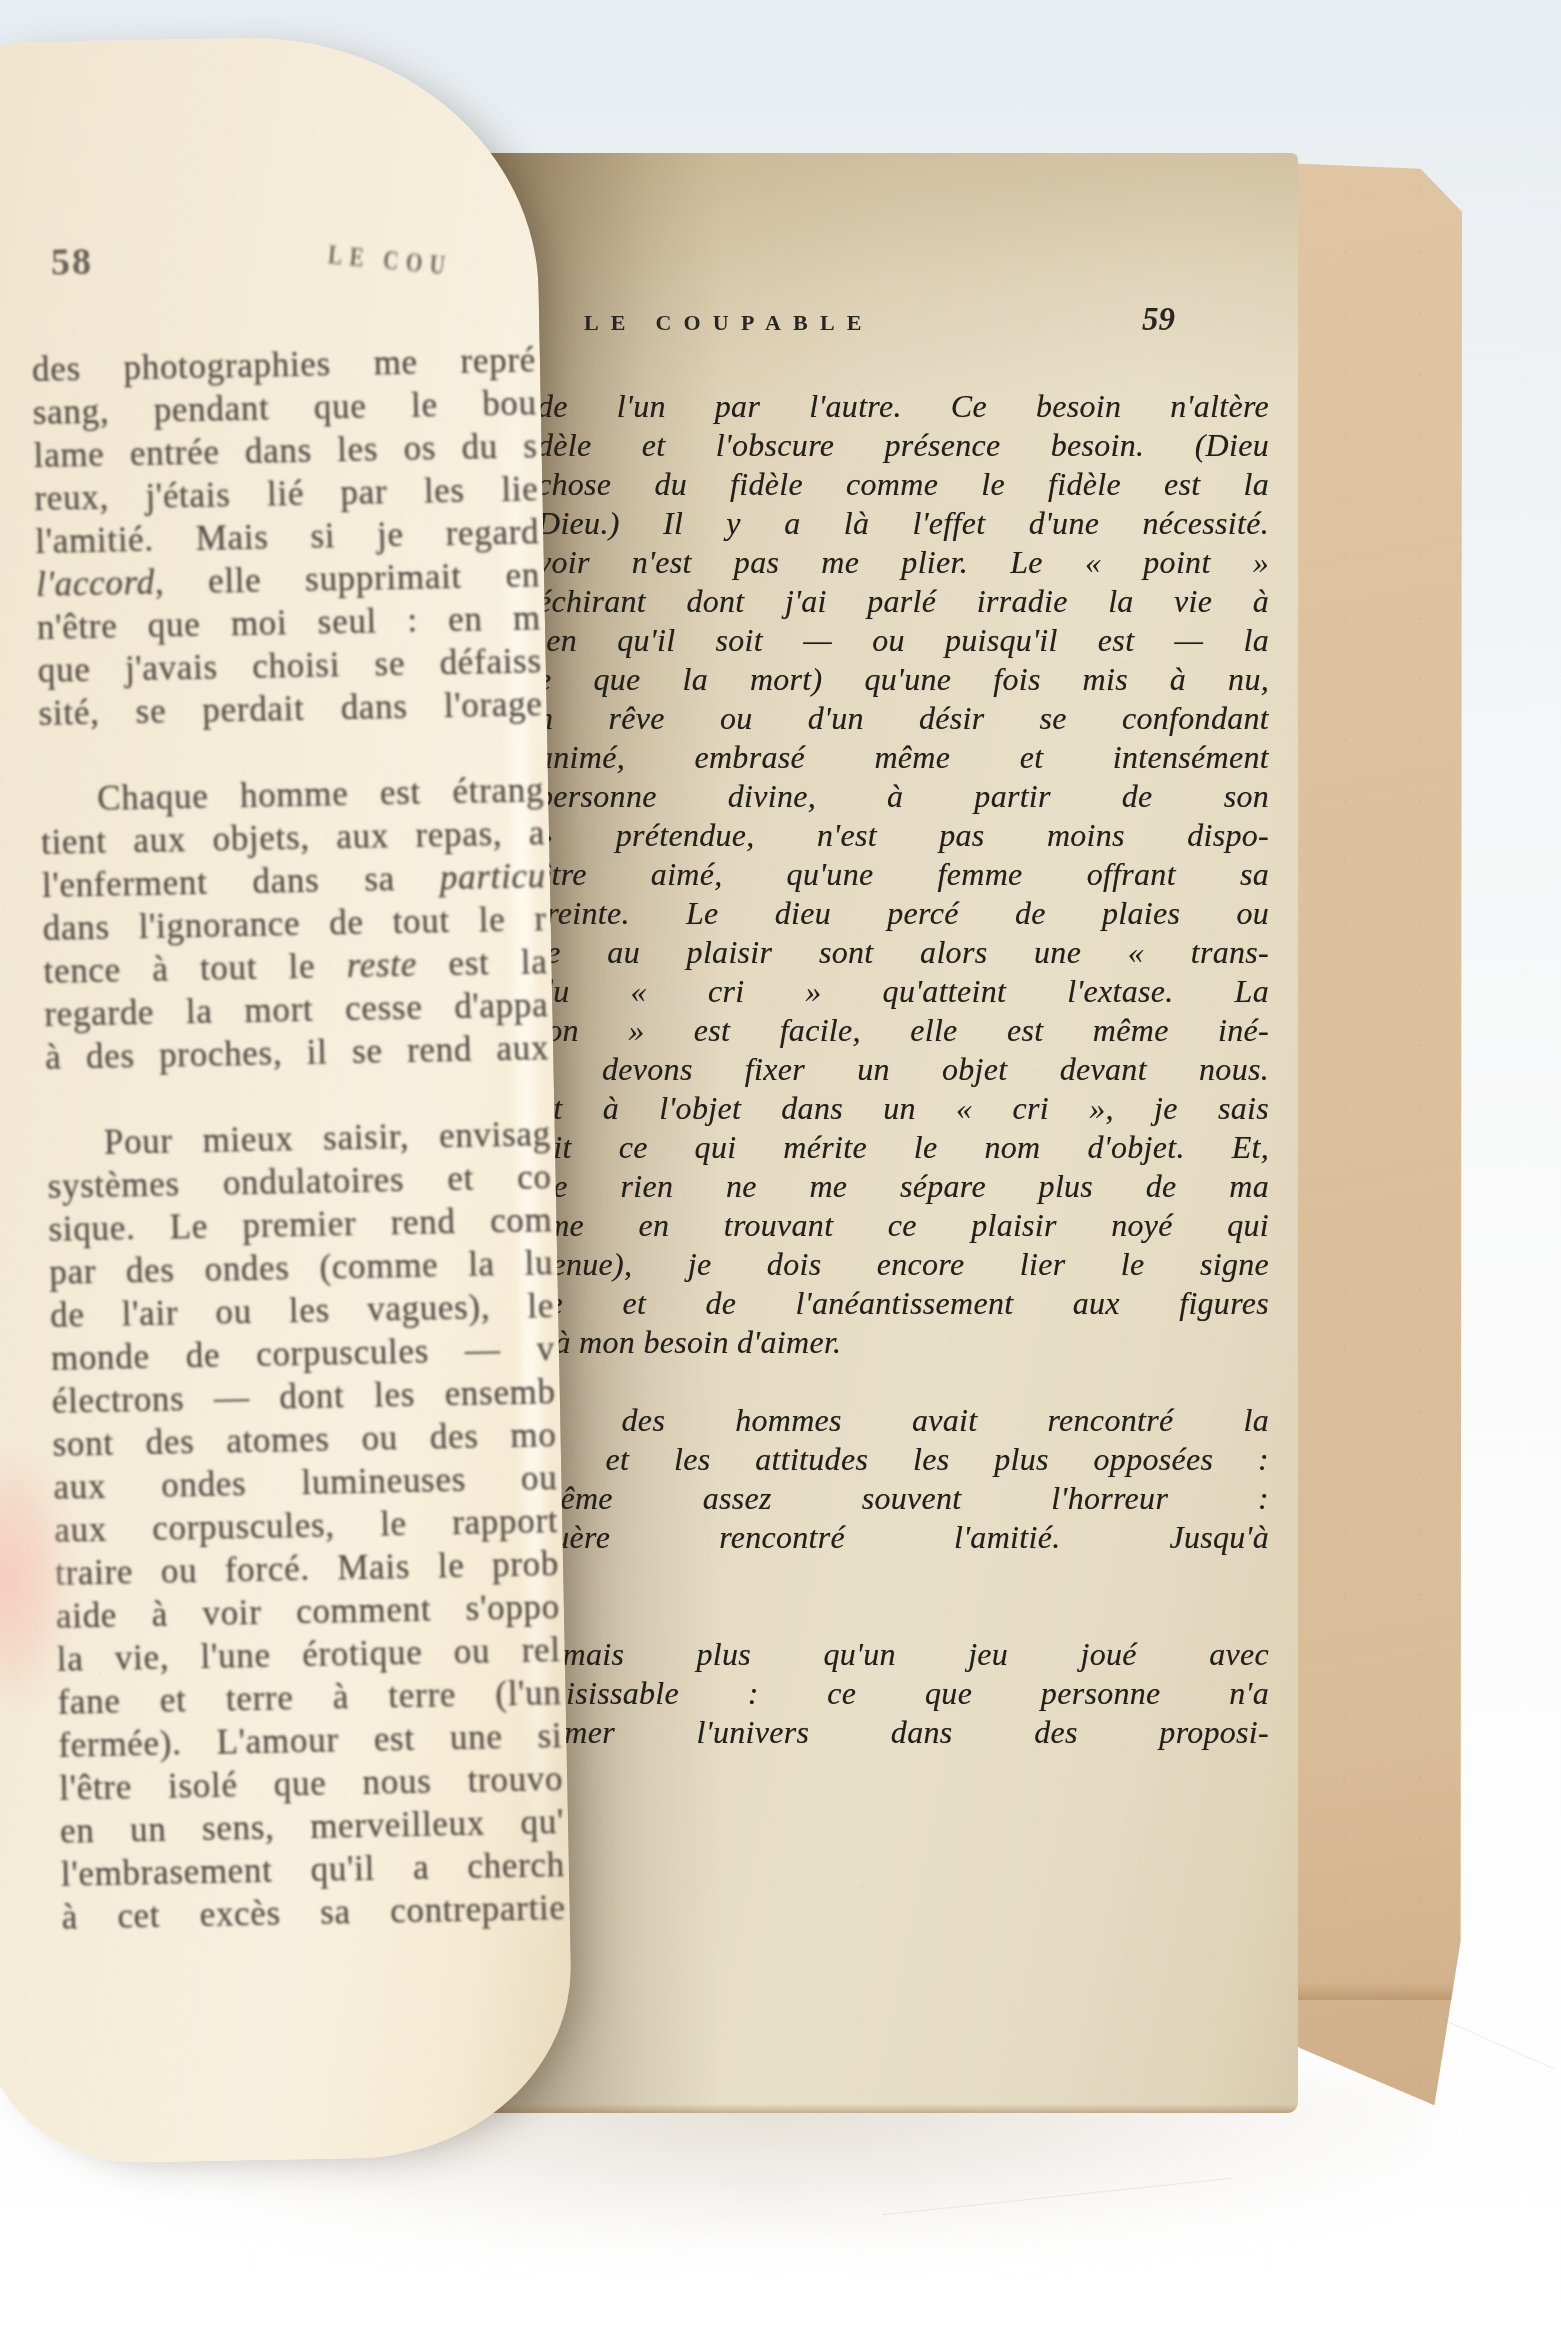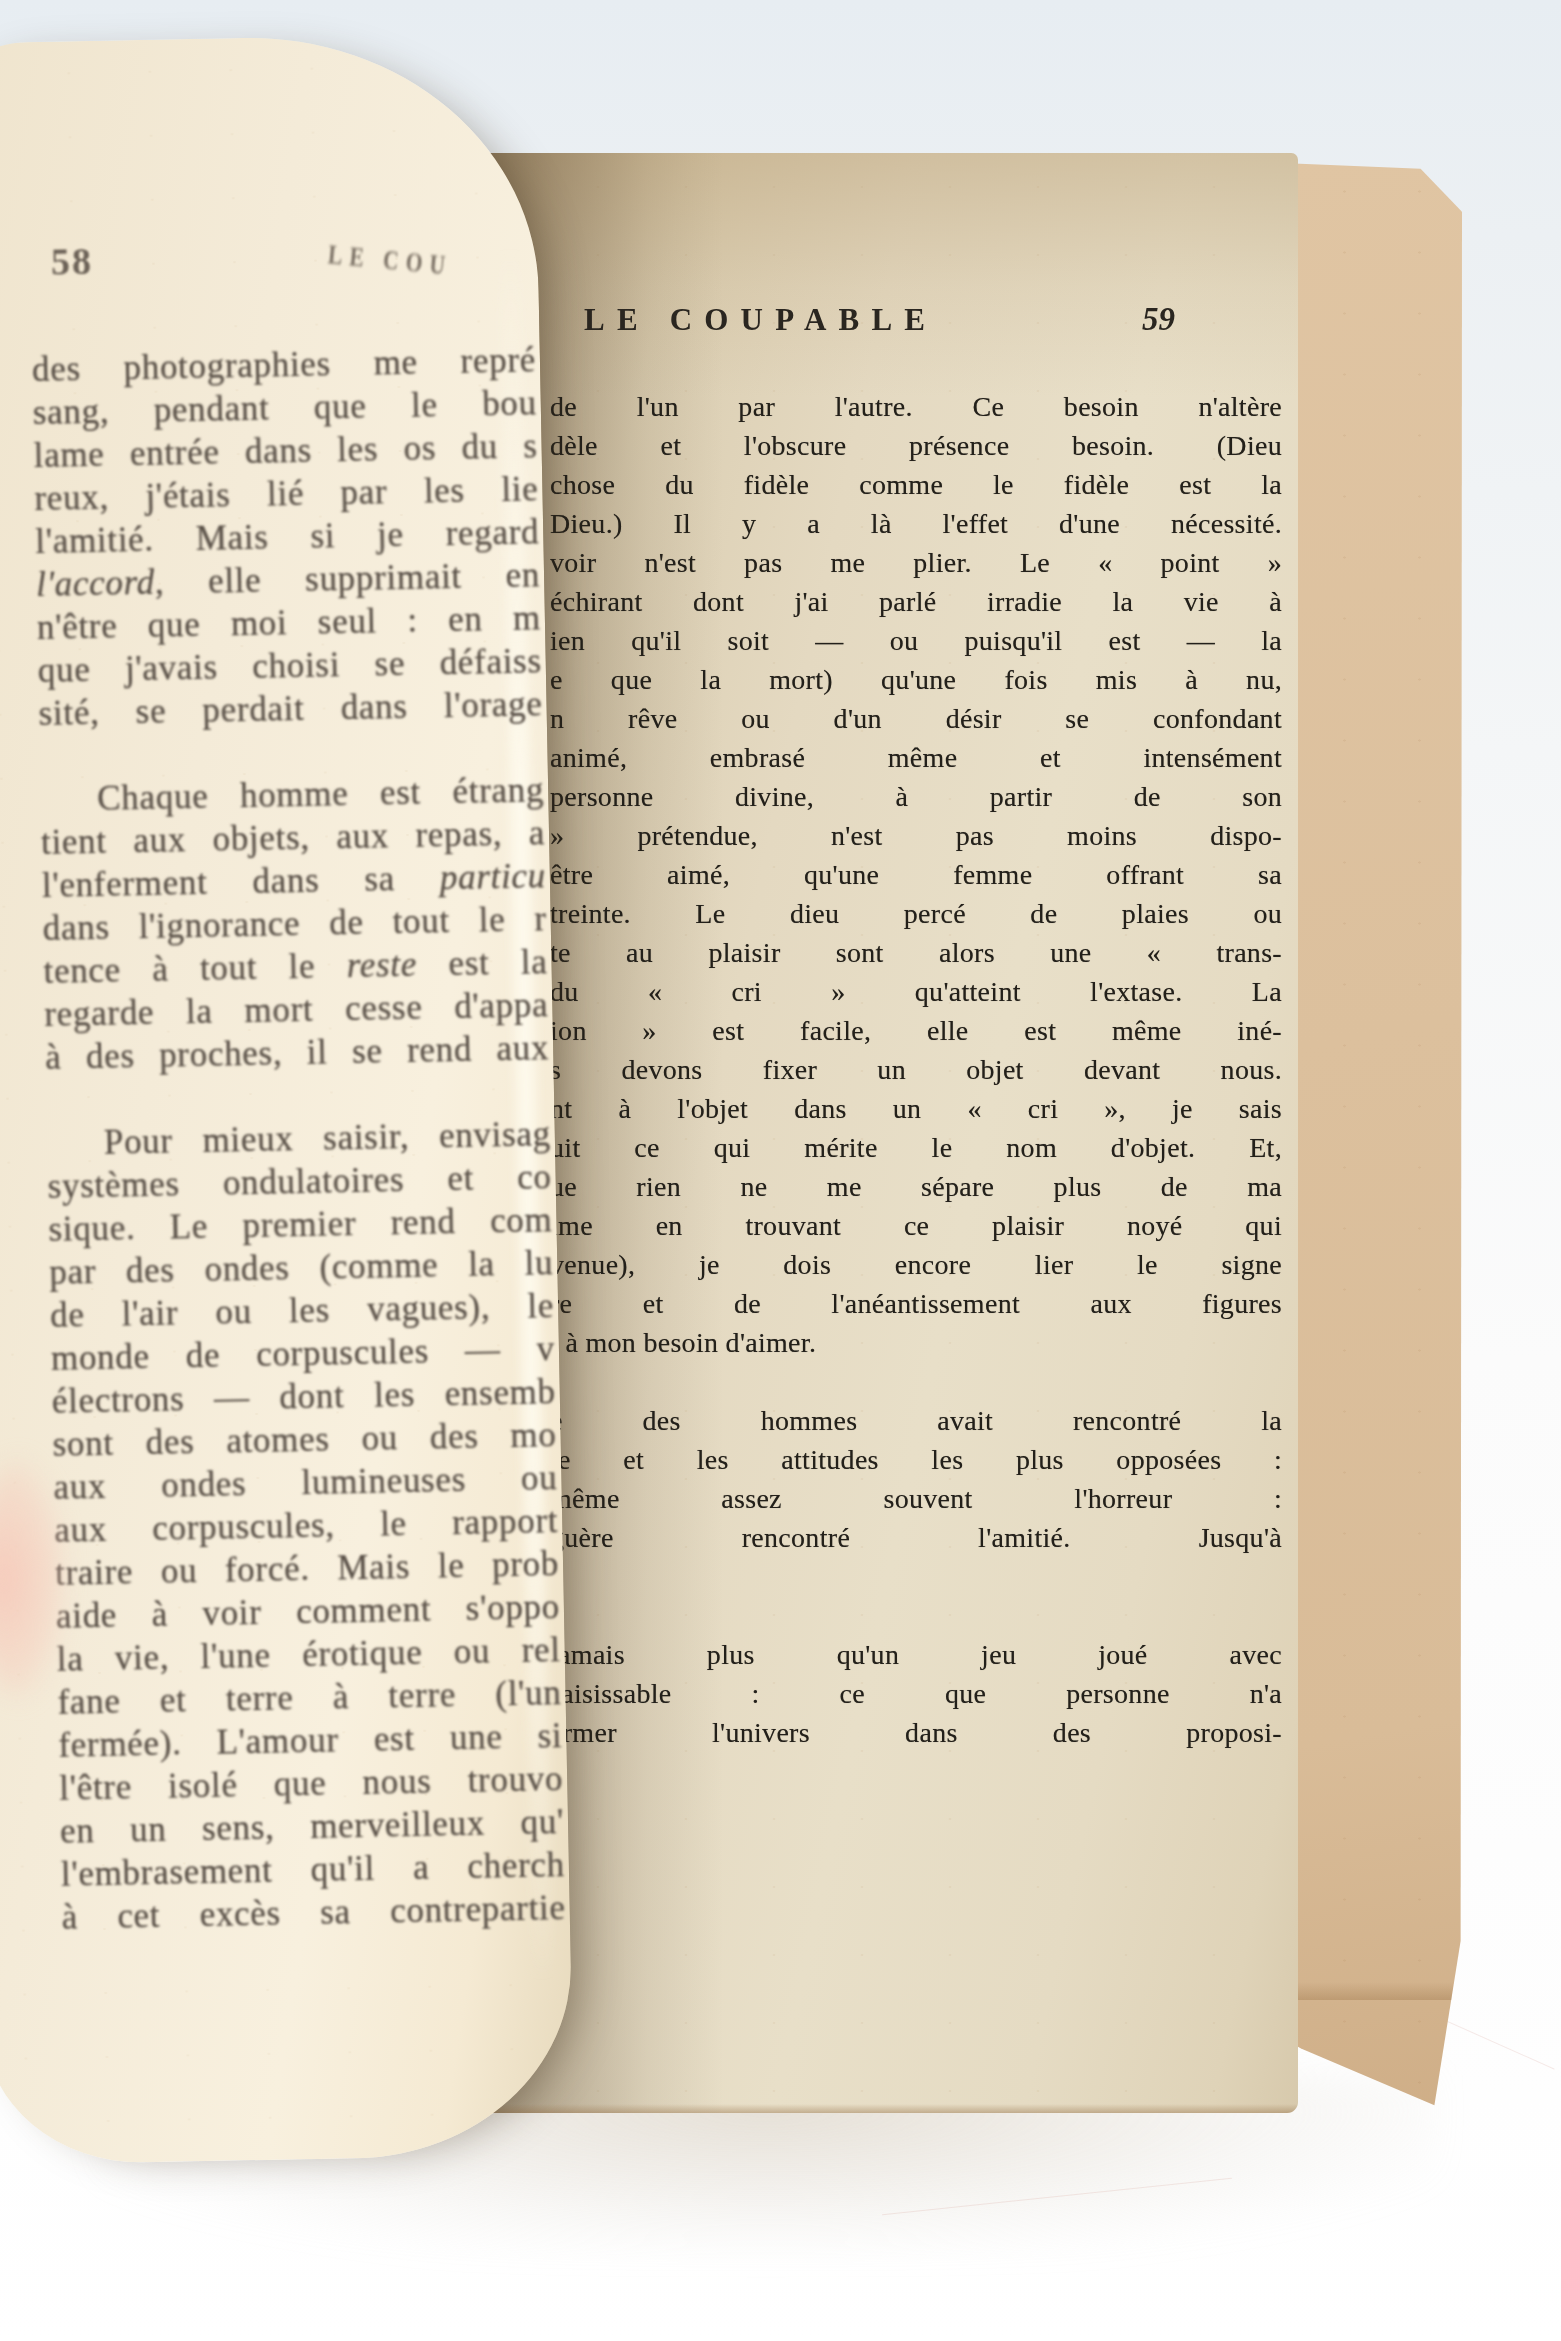--- a/index.html
+++ b/index.html
@@ -46,27 +46,28 @@
     background:linear-gradient(90deg, rgba(82,64,42,0.50) 0%, rgba(88,70,46,0.28) 38%, rgba(95,78,52,0.10) 70%, rgba(95,78,52,0) 100%);
   }
   .right-page .page-bottom-edge{
     position:absolute; left:0; bottom:0; width:100%; height:9.5px;
     background:linear-gradient(180deg, rgba(150,115,75,0) 0%, rgba(150,115,75,0.45) 100%);
   }
   .right-header{
     position:absolute; left:71px; top:148px; width:732px; display:flex;
     justify-content:space-between; align-items:baseline; color:#2a2620;
   }
-  .right-header .title{ margin-left:47px; font-size:31px; letter-spacing:12.2px; font-weight:bold; }
+  .right-header .title{ margin-left:47px; font-size:22px; letter-spacing:12.2px; font-weight:bold; }
   .right-header .pagenum{ margin-right:94px; font-size:33px; font-weight:bold;font-style:italic; }
   .right-lines{
-    position:absolute; left:84px; top:234px; width:732px;
-    font-size:28px; color:#23201a; letter-spacing:0.3px;
+    position:absolute; left:71px; top:234px; width:732px;
+    font-size:32px; color:#23201a; letter-spacing:0.3px;
     text-shadow:0 0 0.7px rgba(35,32,26,0.45);
     filter:blur(0.3px);
+    font-style:italic;
   }
   .right-lines .line{ height:39px; line-height:39px; overflow:hidden; text-align:justify; text-align-last:justify; }
   
   .curl-page{
     position:absolute; left:-37px; top:39px; width:587px; height:2122px; z-index:4; overflow:hidden;
     transform:rotate(-1.1deg); transform-origin:40% 40%;
     border-radius:81px 291px 217px 156px / 61px 258px 190px 136px;
     background:linear-gradient(100deg,#efe4cd 0%,#f4ebd8 38%,#f8f0de 68%,#f5ead3 86%,#e9dcc0 97%,#e2d2b2 100%);
     background-image:radial-gradient(rgba(170,125,65,0.06) 1px, transparent 1.7px),
                      linear-gradient(100deg,#efe4cd 0%,#f4ebd8 38%,#f8f0de 68%,#f5ead3 86%,#e9dcc0 97%,#e2d2b2 100%);

